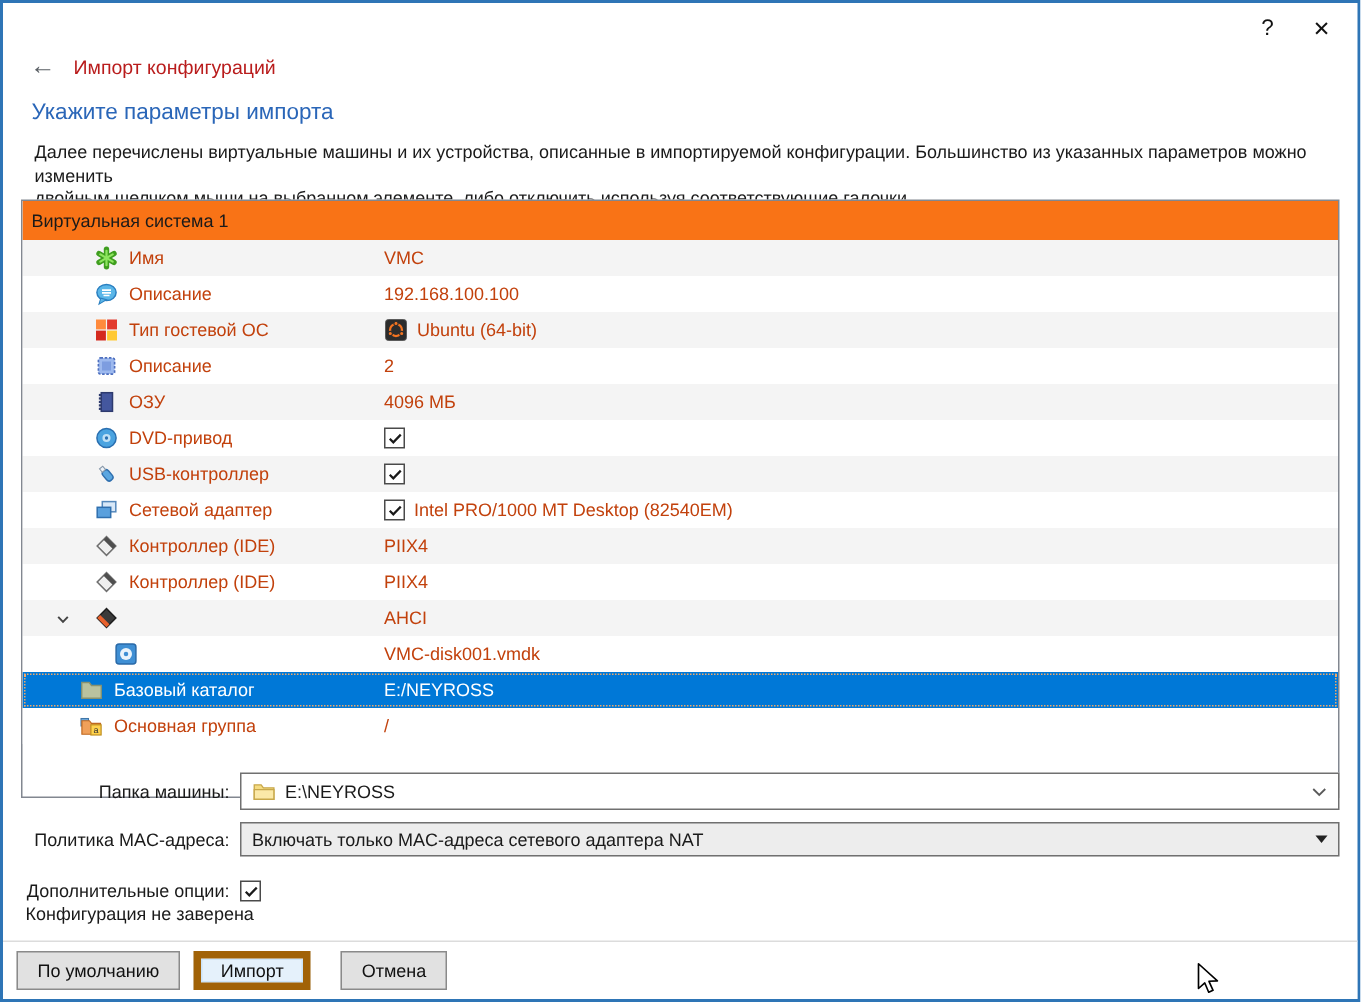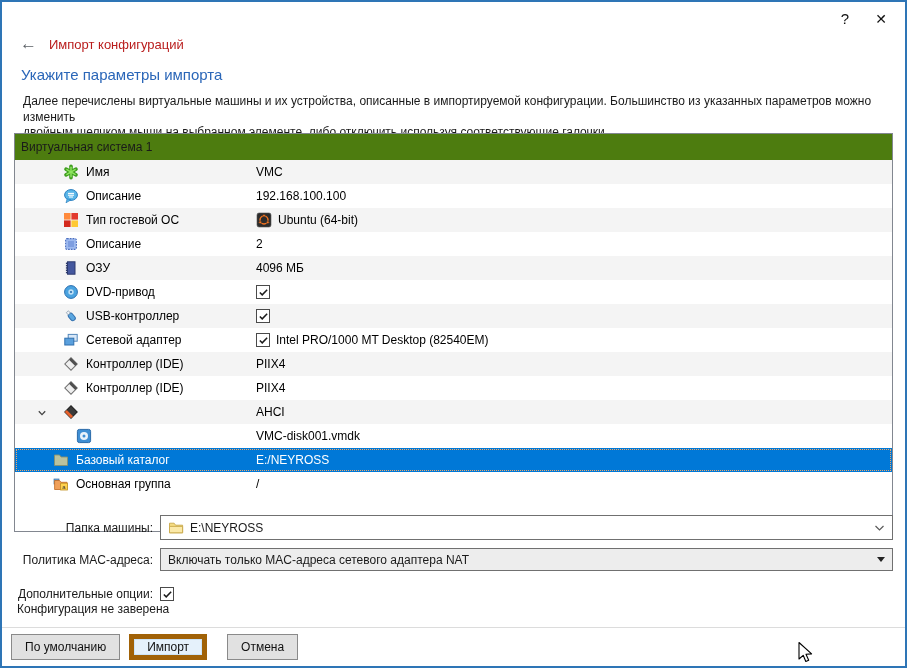--- a/index.html
+++ b/index.html
@@ -10,22 +10,22 @@
   .tb-btn.close { font-size:14px; }
 
   .nav { position:absolute; top:34px; left:18px; display:flex; align-items:center; gap:12px; }
   .back-arrow { font-size:17px; color:#5c6166; line-height:16px; }
   .nav-title { font-size:13px; color:#b91c1c; }
 
   .heading { position:absolute; top:64px; left:19px; font-size:15px; font-weight:normal; color:#2a66b8; }
   .desc { position:absolute; top:92px; left:21px; right:14px; font-size:12px; line-height:15.5px; color:#1a1a1a; }
 
   .table { position:absolute; top:131px; left:12px; width:879px; height:399px; border:1px solid #828790; background:#fff; overflow:hidden; }
-  .thead { height:26px; line-height:26px; padding-left:6px; font-size:12px; color:#1a1a1a; background:#4d7c0f; }
-  .trow { position:relative; height:24px; font-size:12px; color:#000000; background:#fff; }
+  .thead { height:26px; line-height:26px; padding-left:6px; font-size:12px; color:#1a1a1a; background:#f97316; }
+  .trow { position:relative; height:24px; font-size:12px; color:#c2410c; background:#fff; }
   .trow.alt { background:#f4f4f4; }
   .trow.selected { background:#0078d7; color:#fff; outline:1px dotted #f0a868; outline-offset:-2px; }
   .expander { position:absolute; left:22px; top:7px; width:10px; height:10px; }
   .ticon { position:absolute; top:4px; width:16px; height:16px; }
   .ticon svg, .vicon svg { width:16px; height:16px; display:block; }
   .r-mid .ticon { left:48px; } .r-mid .tlabel { left:71px; }
   .r-deep .ticon { left:61px; } .r-deep .tlabel { left:84px;margin-top:20px; }
   .r-shallow .ticon { left:38px; } .r-shallow .tlabel { left:61px; }
   .tlabel { position:absolute; top:0; line-height:24px; white-space:nowrap; }
   .tvalue { position:absolute; left:241px; top:0; height:24px; display:flex; align-items:center; gap:6px; white-space:nowrap; }

